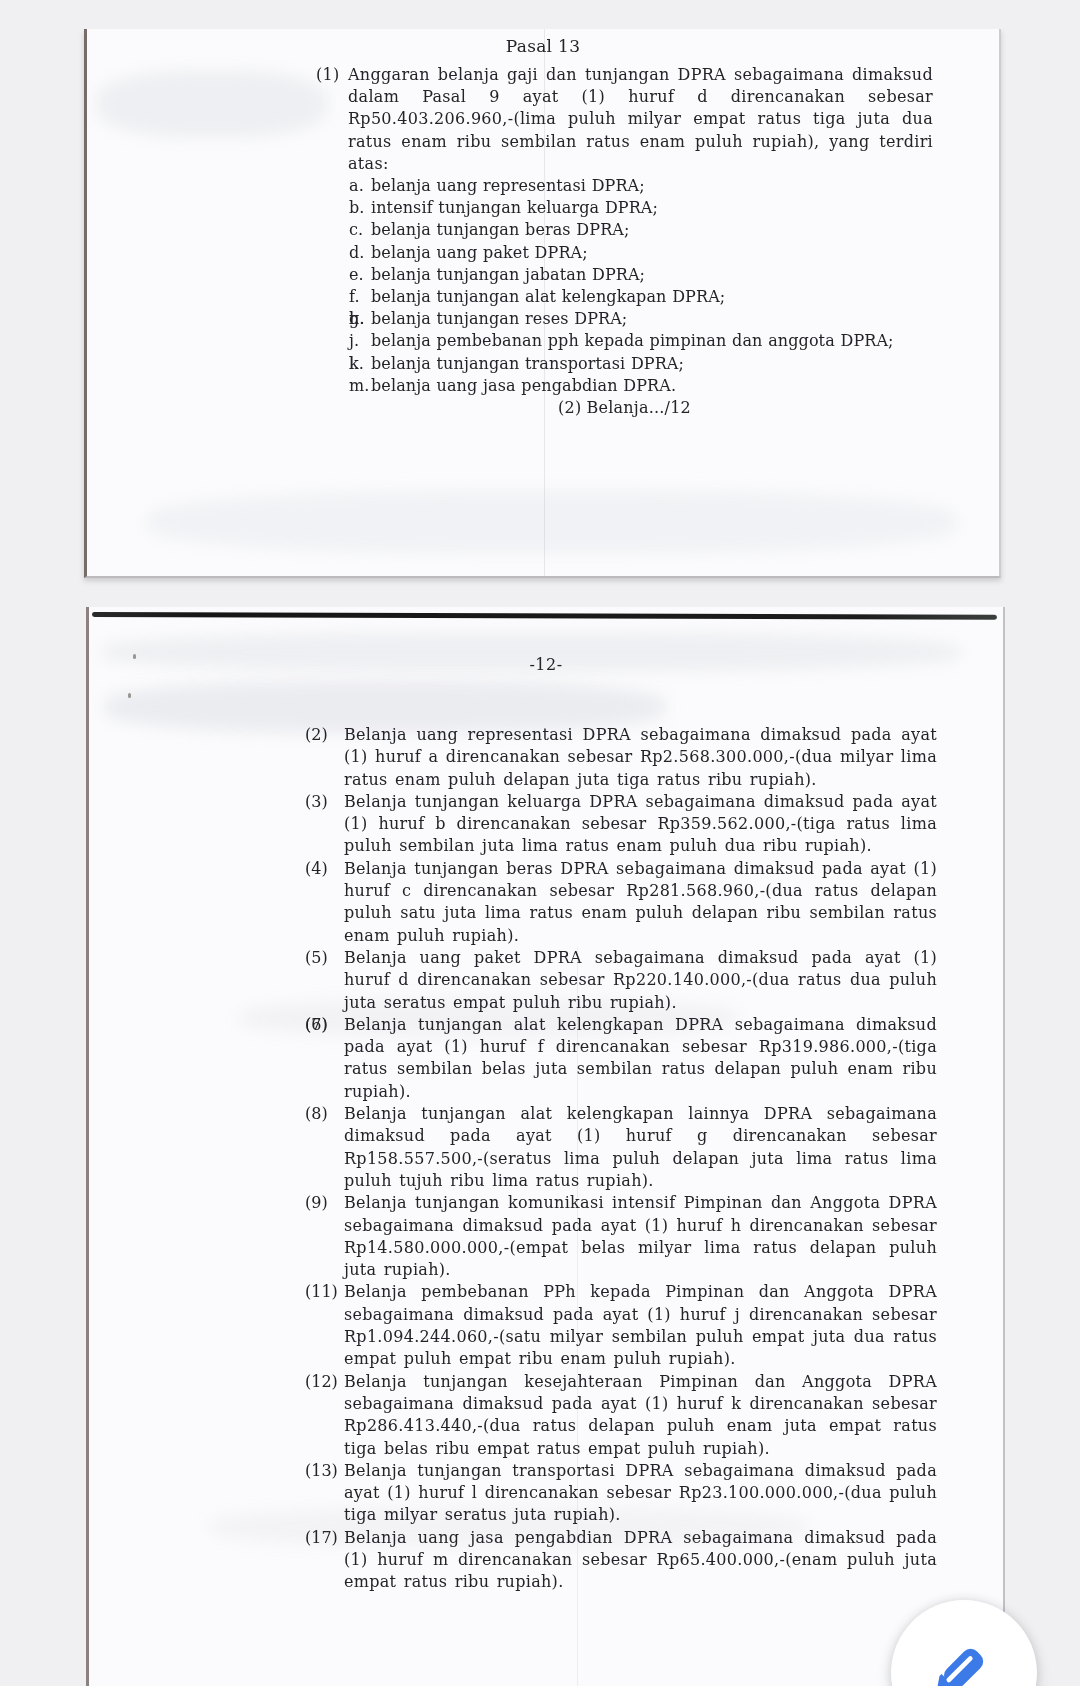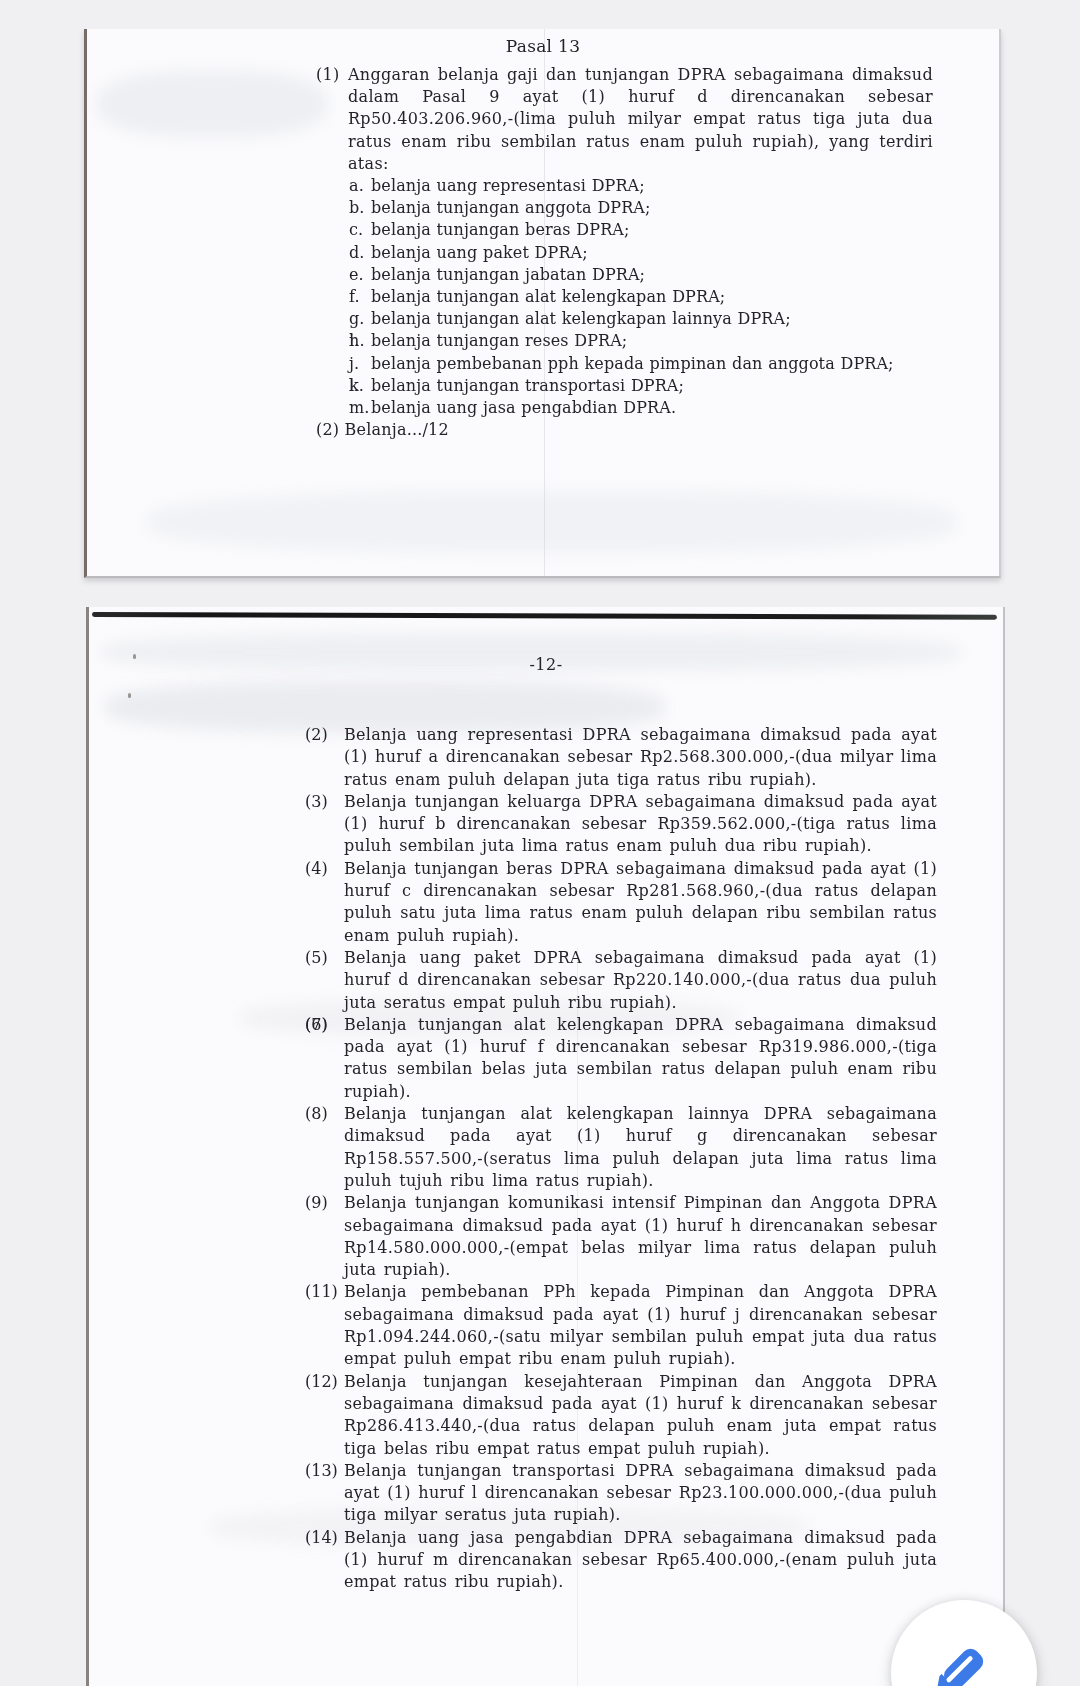--- a/index.html
+++ b/index.html
@@ -52,21 +52,21 @@
   .pagenum{
     position:absolute;left:0;top:48px;width:100%;text-align:center;
     font-size:16px;letter-spacing:.5px;
   }
   .block1{position:absolute;left:229px;top:35px;width:617px;font-size:16px;line-height:22.2px;}
   .para{position:relative;padding-left:32px;text-align:justify;letter-spacing:.3px;word-spacing:2px;}
   .para .num{position:absolute;left:0;top:0;}
   .sublist{list-style:none;margin:0;padding:0;}
   .sublist li{position:relative;padding-left:55px;letter-spacing:.1px;word-spacing:.5px;white-space:nowrap;}
   .sublist .marker{position:absolute;left:33px;top:0;}
-  .catchword{text-align:left;letter-spacing:.2px;}
+  .catchword{text-align:center;letter-spacing:.2px;}
   .items{
     position:absolute;left:216px;top:117px;width:632px;
     list-style:none;margin:0;padding:0;
     font-size:16px;line-height:22.3px;
   }
   .items li{position:relative;padding-left:39px;text-align:justify;letter-spacing:.3px;word-spacing:2px;}
   .items .num{position:absolute;left:0;top:0;letter-spacing:0;}
   
   .fab{
     position:absolute;left:891px;top:1571px;width:146px;height:146px;
@@ -87,26 +87,26 @@
     <div class="smudge s2"></div>
 
     <div class="title">Pasal 13</div>
 
     <div class="block1">
       <div class="para">
         <span class="num">(1)</span><span>Anggaran belanja gaji dan tunjangan DPRA sebagaimana dimaksud dalam Pasal 9 ayat (1) huruf d direncanakan sebesar Rp50.403.206.960,-(lima puluh milyar empat ratus tiga juta dua ratus enam ribu sembilan ratus enam puluh rupiah), yang terdiri atas:</span>
       </div>
       <ul class="sublist">
           <li><span class="marker">a.</span><span>belanja uang representasi DPRA;</span></li>
-          <li><span class="marker">b.</span><span>belanja tunjangan anggota DPRA;</span></li>
+          <li><span class="marker">b.</span><span>intensif tunjangan keluarga DPRA;</span></li>
           <li><span class="marker">c.</span><span>belanja tunjangan beras DPRA;</span></li>
           <li><span class="marker">d.</span><span>belanja uang paket DPRA;</span></li>
           <li><span class="marker">e.</span><span>belanja tunjangan jabatan DPRA;</span></li>
           <li><span class="marker">f.</span><span>belanja tunjangan alat kelengkapan DPRA;</span></li>
-          <li><span class="marker">g.</span><span>belanja tunjangan alat kelengkapan lainnya DPRA;</span></li>
+          <li><span class="marker">g.</span></li>
           <li><span class="marker">h.</span></li>
           <li><span class="marker">i.</span><span>belanja tunjangan reses DPRA;</span></li>
           <li><span class="marker">j.</span><span>belanja pembebanan pph kepada pimpinan dan anggota DPRA;</span></li>
           <li><span class="marker">k.</span></li>
           <li><span class="marker">l.</span><span>belanja tunjangan transportasi DPRA;</span></li>
           <li><span class="marker">m.</span><span>belanja uang jasa pengabdian DPRA.</span></li>
         </ul>
       <div class="catchword">(2) Belanja.../12</div>
     </div>
   </div>
@@ -127,21 +127,21 @@
         <li><span class="num">(3)</span><span>Belanja tunjangan keluarga DPRA sebagaimana dimaksud pada ayat (1) huruf b direncanakan sebesar Rp359.562.000,-(tiga ratus lima puluh sembilan juta lima ratus enam puluh dua ribu rupiah).</span></li>
         <li><span class="num">(4)</span><span>Belanja tunjangan beras DPRA sebagaimana dimaksud pada ayat (1) huruf c direncanakan sebesar Rp281.568.960,-(dua ratus delapan puluh satu juta lima ratus enam puluh delapan ribu sembilan ratus enam puluh rupiah).</span></li>
         <li><span class="num">(5)</span><span>Belanja uang paket DPRA sebagaimana dimaksud pada ayat (1) huruf d direncanakan sebesar Rp220.140.000,-(dua ratus dua puluh juta seratus empat puluh ribu rupiah).</span></li>
         <li><span class="num">(6)</span></li>
         <li><span class="num">(7)</span><span>Belanja tunjangan alat kelengkapan DPRA sebagaimana dimaksud pada ayat (1) huruf f direncanakan sebesar Rp319.986.000,-(tiga ratus sembilan belas juta sembilan ratus delapan puluh enam ribu rupiah).</span></li>
         <li><span class="num">(8)</span><span>Belanja tunjangan alat kelengkapan lainnya DPRA sebagaimana dimaksud pada ayat (1) huruf g direncanakan sebesar Rp158.557.500,-(seratus lima puluh delapan juta lima ratus lima puluh tujuh ribu lima ratus rupiah).</span></li>
         <li><span class="num">(9)</span><span>Belanja tunjangan komunikasi intensif Pimpinan dan Anggota DPRA sebagaimana dimaksud pada ayat (1) huruf h direncanakan sebesar Rp14.580.000.000,-(empat belas milyar lima ratus delapan puluh juta rupiah).</span></li>
         <li><span class="num">(11)</span><span>Belanja pembebanan PPh kepada Pimpinan dan Anggota DPRA sebagaimana dimaksud pada ayat (1) huruf j direncanakan sebesar Rp1.094.244.060,-(satu milyar sembilan puluh empat juta dua ratus empat puluh empat ribu enam puluh rupiah).</span></li>
         <li><span class="num">(12)</span><span>Belanja tunjangan kesejahteraan Pimpinan dan Anggota DPRA sebagaimana dimaksud pada ayat (1) huruf k direncanakan sebesar Rp286.413.440,-(dua ratus delapan puluh enam juta empat ratus tiga belas ribu empat ratus empat puluh rupiah).</span></li>
         <li><span class="num">(13)</span><span>Belanja tunjangan transportasi DPRA sebagaimana dimaksud pada ayat (1) huruf l direncanakan sebesar Rp23.100.000.000,-(dua puluh tiga milyar seratus juta rupiah).</span></li>
-        <li><span class="num">(14)</span><span>Belanja uang jasa pengabdian DPRA sebagaimana dimaksud pada (1) huruf m direncanakan sebesar Rp65.400.000,-(enam puluh juta empat ratus ribu rupiah).</span></li>
+        <li><span class="num">(17)</span><span>Belanja uang jasa pengabdian DPRA sebagaimana dimaksud pada (1) huruf m direncanakan sebesar Rp65.400.000,-(enam puluh juta empat ratus ribu rupiah).</span></li>
       </ol>
   </div>
 
   <button class="fab" aria-label="Edit document">
     <svg width="56" height="62" viewBox="0 0 28 31">
       <g transform="rotate(45 14 14.5)">
         <rect x="8.2" y="0.5" width="11.6" height="21.5" rx="4.6" fill="#3c7ae8"></rect>
         <path d="M8.2 21 h11.6 v1.5 l-4.5 6.6 q-1.3 1.7 -2.6 0 l-4.5 -6.6 z" fill="#3c7ae8"></path>
         <rect x="11.7" y="4.2" width="2.3" height="17.5" rx="1.1" fill="#ffffff"></rect>
       </g>

